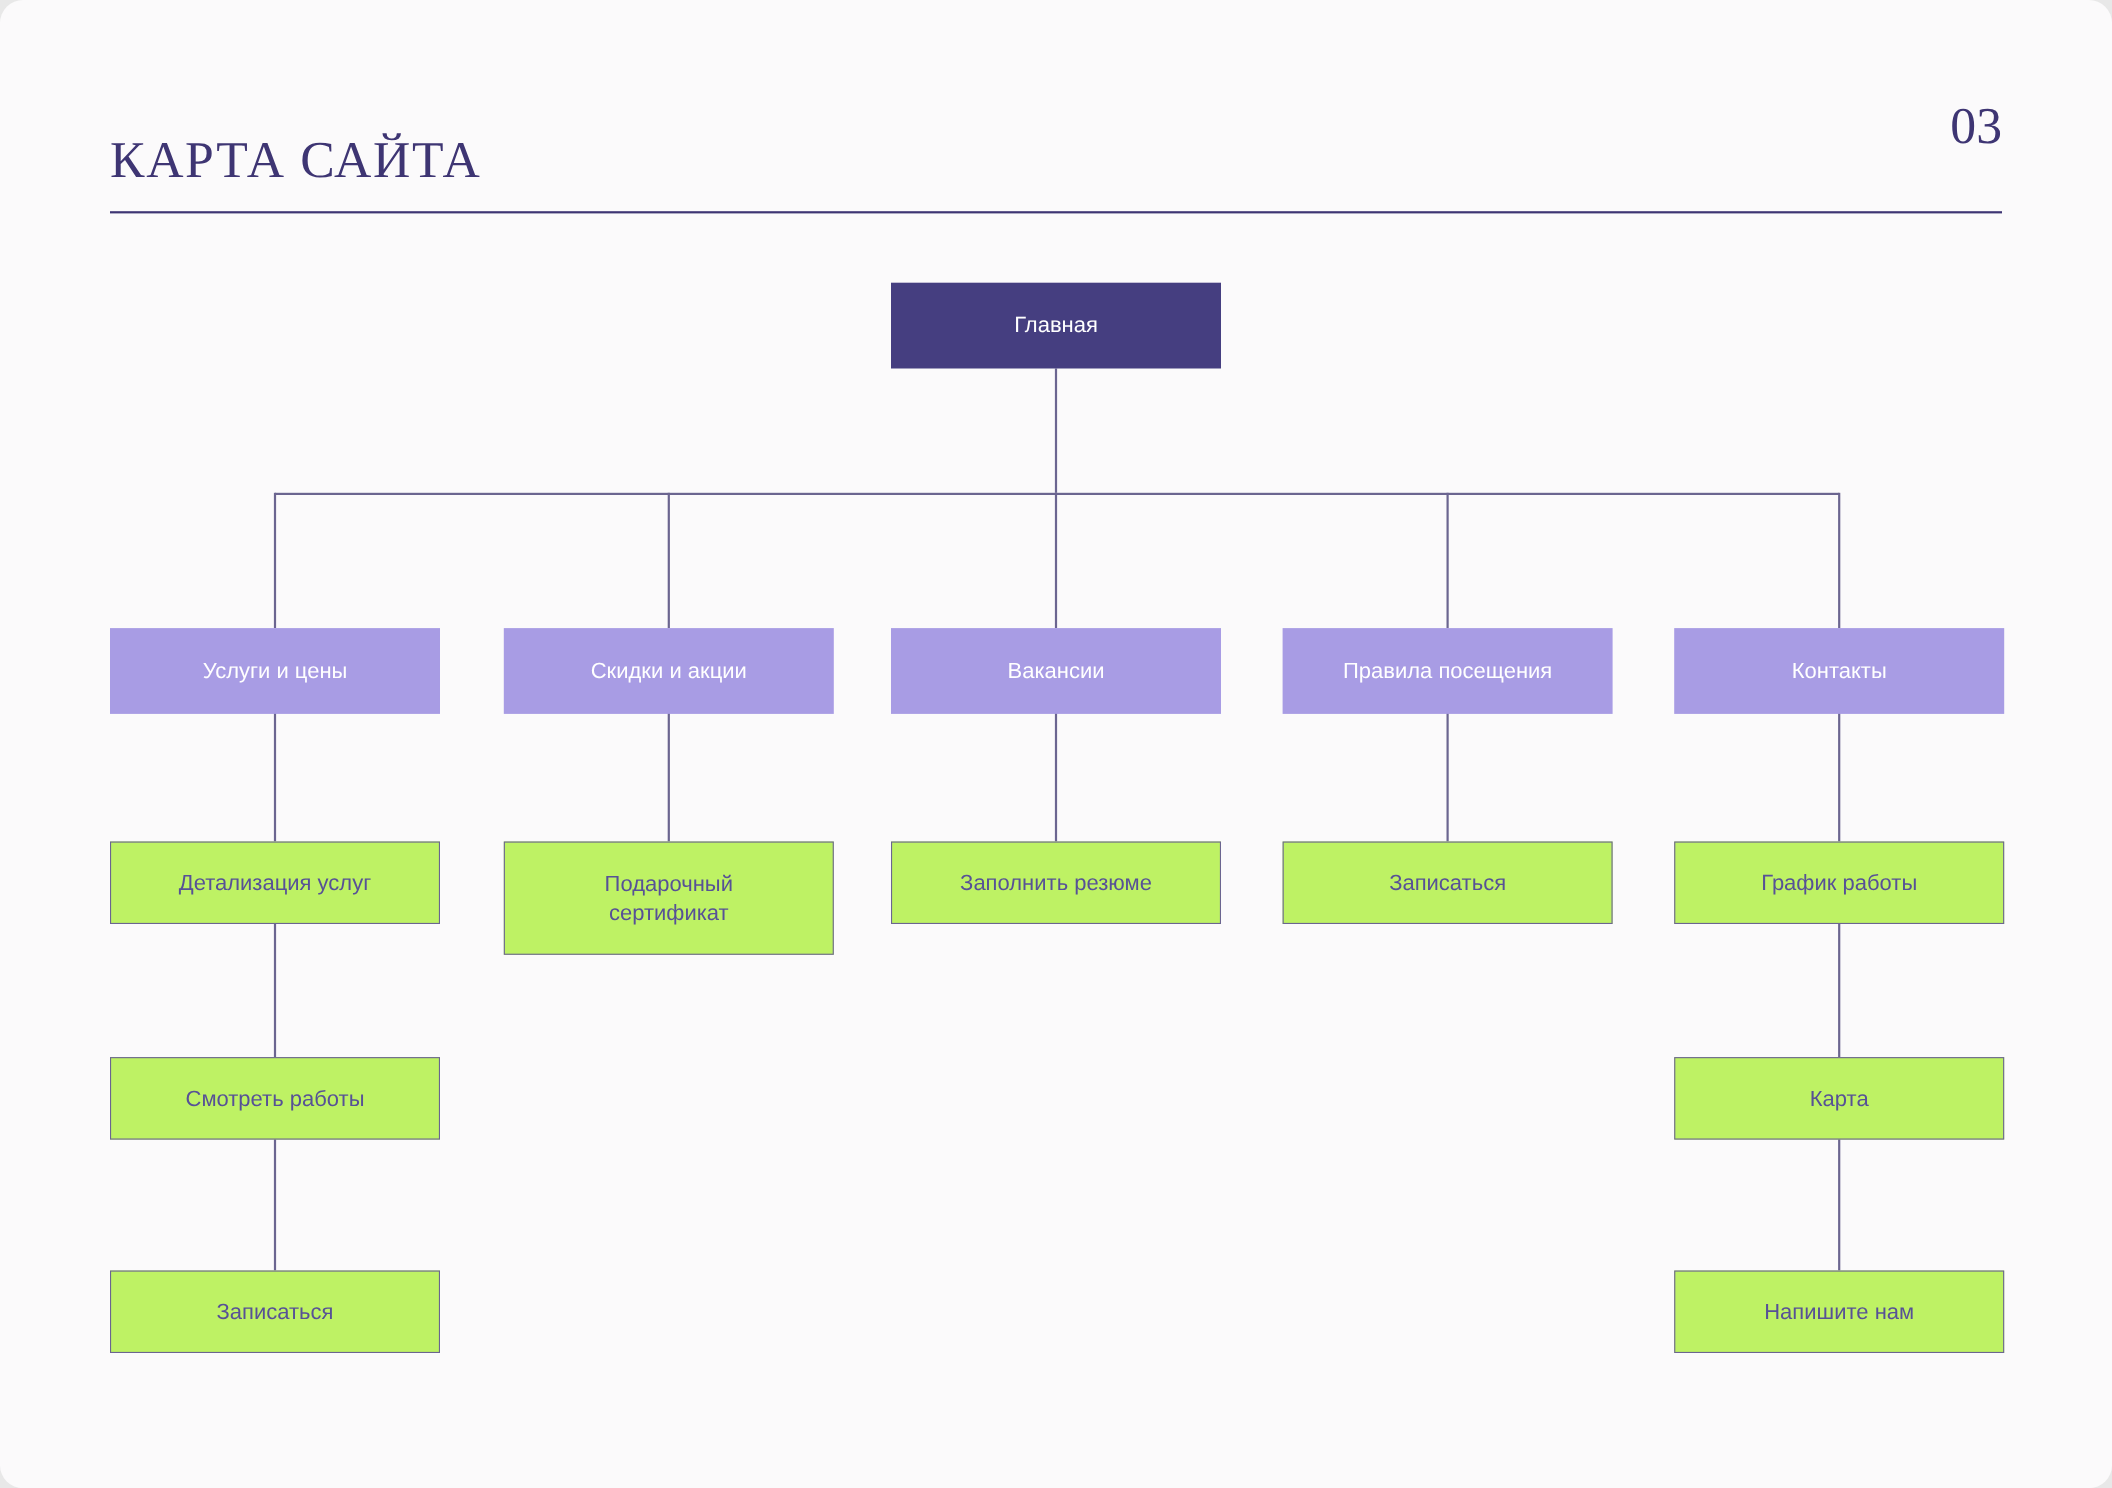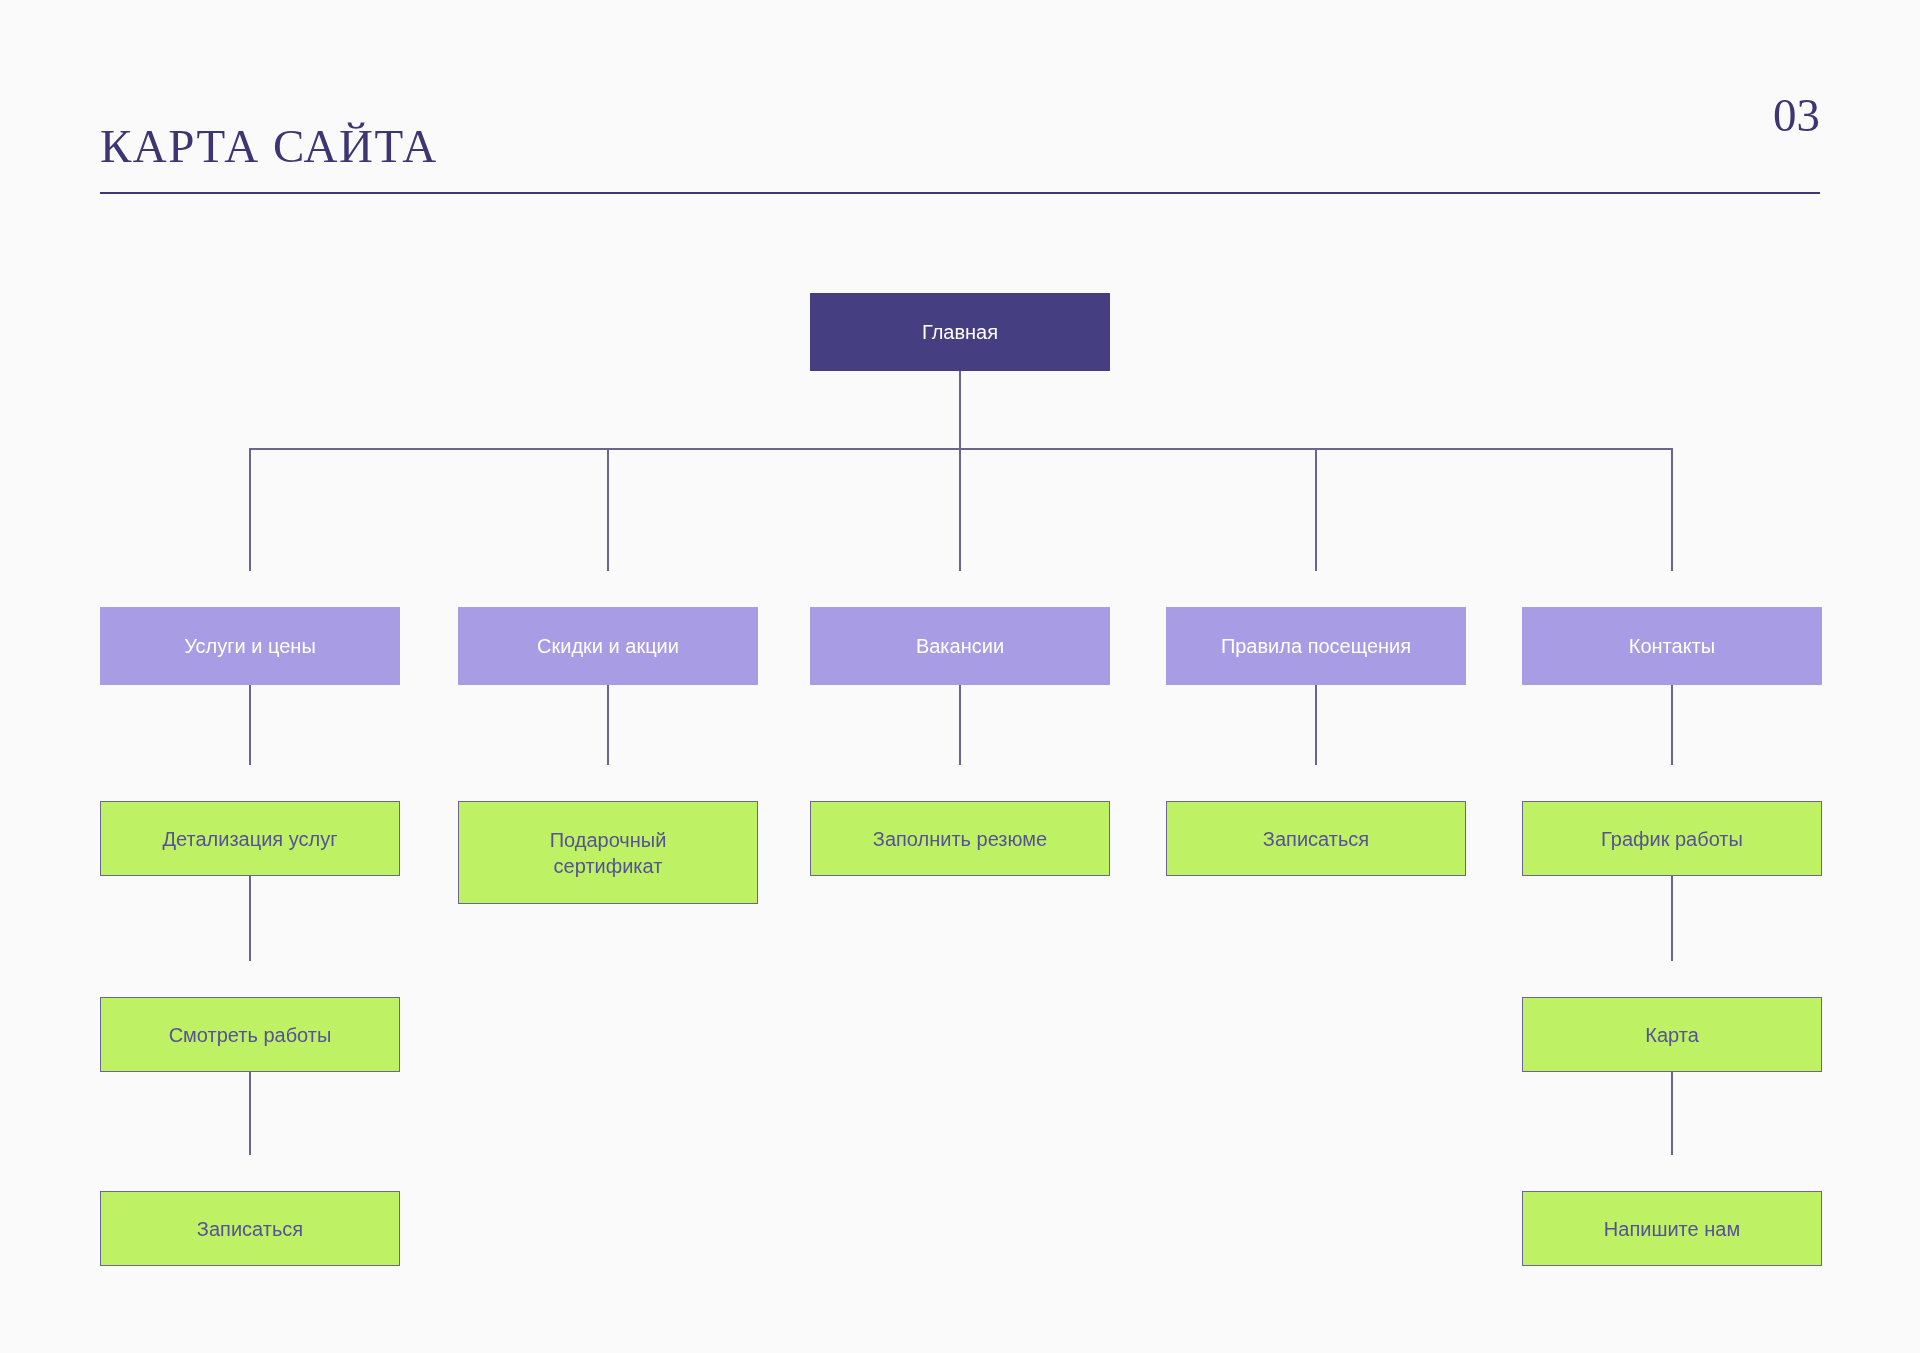--- a/index.html
+++ b/index.html
@@ -7,20 +7,21 @@
   body {
     background: #e8e8e8;
     font-family: "Liberation Sans", sans-serif;
   }
   .page {
     position: relative;
     width: 1920px;
     height: 1353px;
     background: var(--background, #fbfafb);
     overflow: hidden;
+    border-radius: 21px;
   }
 
   
   .title {
     position: absolute;
     left: 100px;
     top: 92px;
     font-family: "Liberation Serif", "DejaVu Serif", serif;
     font-weight: 400;
     font-size: 47px;
@@ -51,21 +52,20 @@
   .node {
     position: absolute;
     box-sizing: border-box;
     width: 300px;
     display: flex;
     align-items: center;
     justify-content: center;
     text-align: center;
     font-size: 20px;
     line-height: 1.3;
-    margin-top: 36px;
   }
   .node.root {
     background: var(--root_fill, #453e80);
     color: var(--root_text, #ffffff);
     height: 78px;
   }
   .node.branch {
     background: var(--branch_fill, #a89ce4);
     color: var(--branch_text, #ffffff);
     height: 78px;

